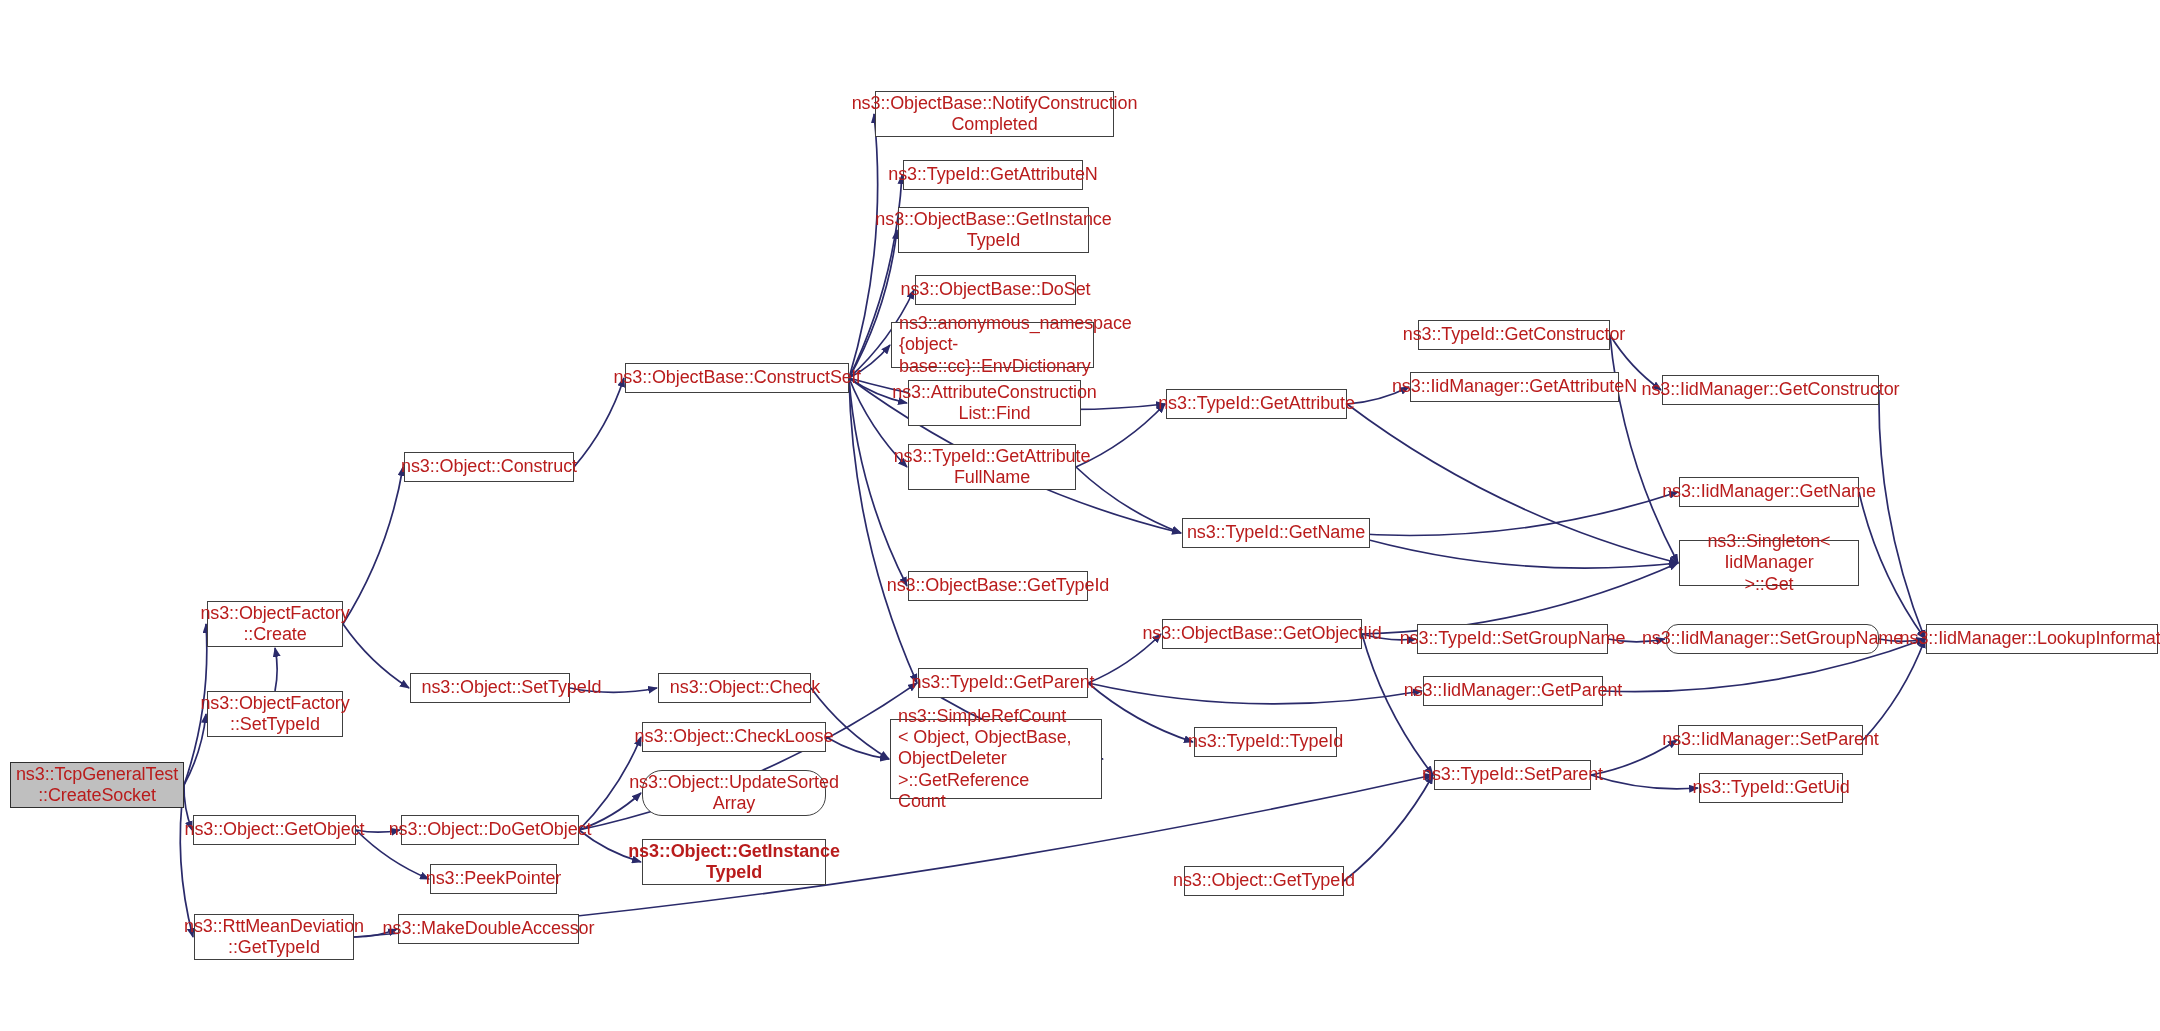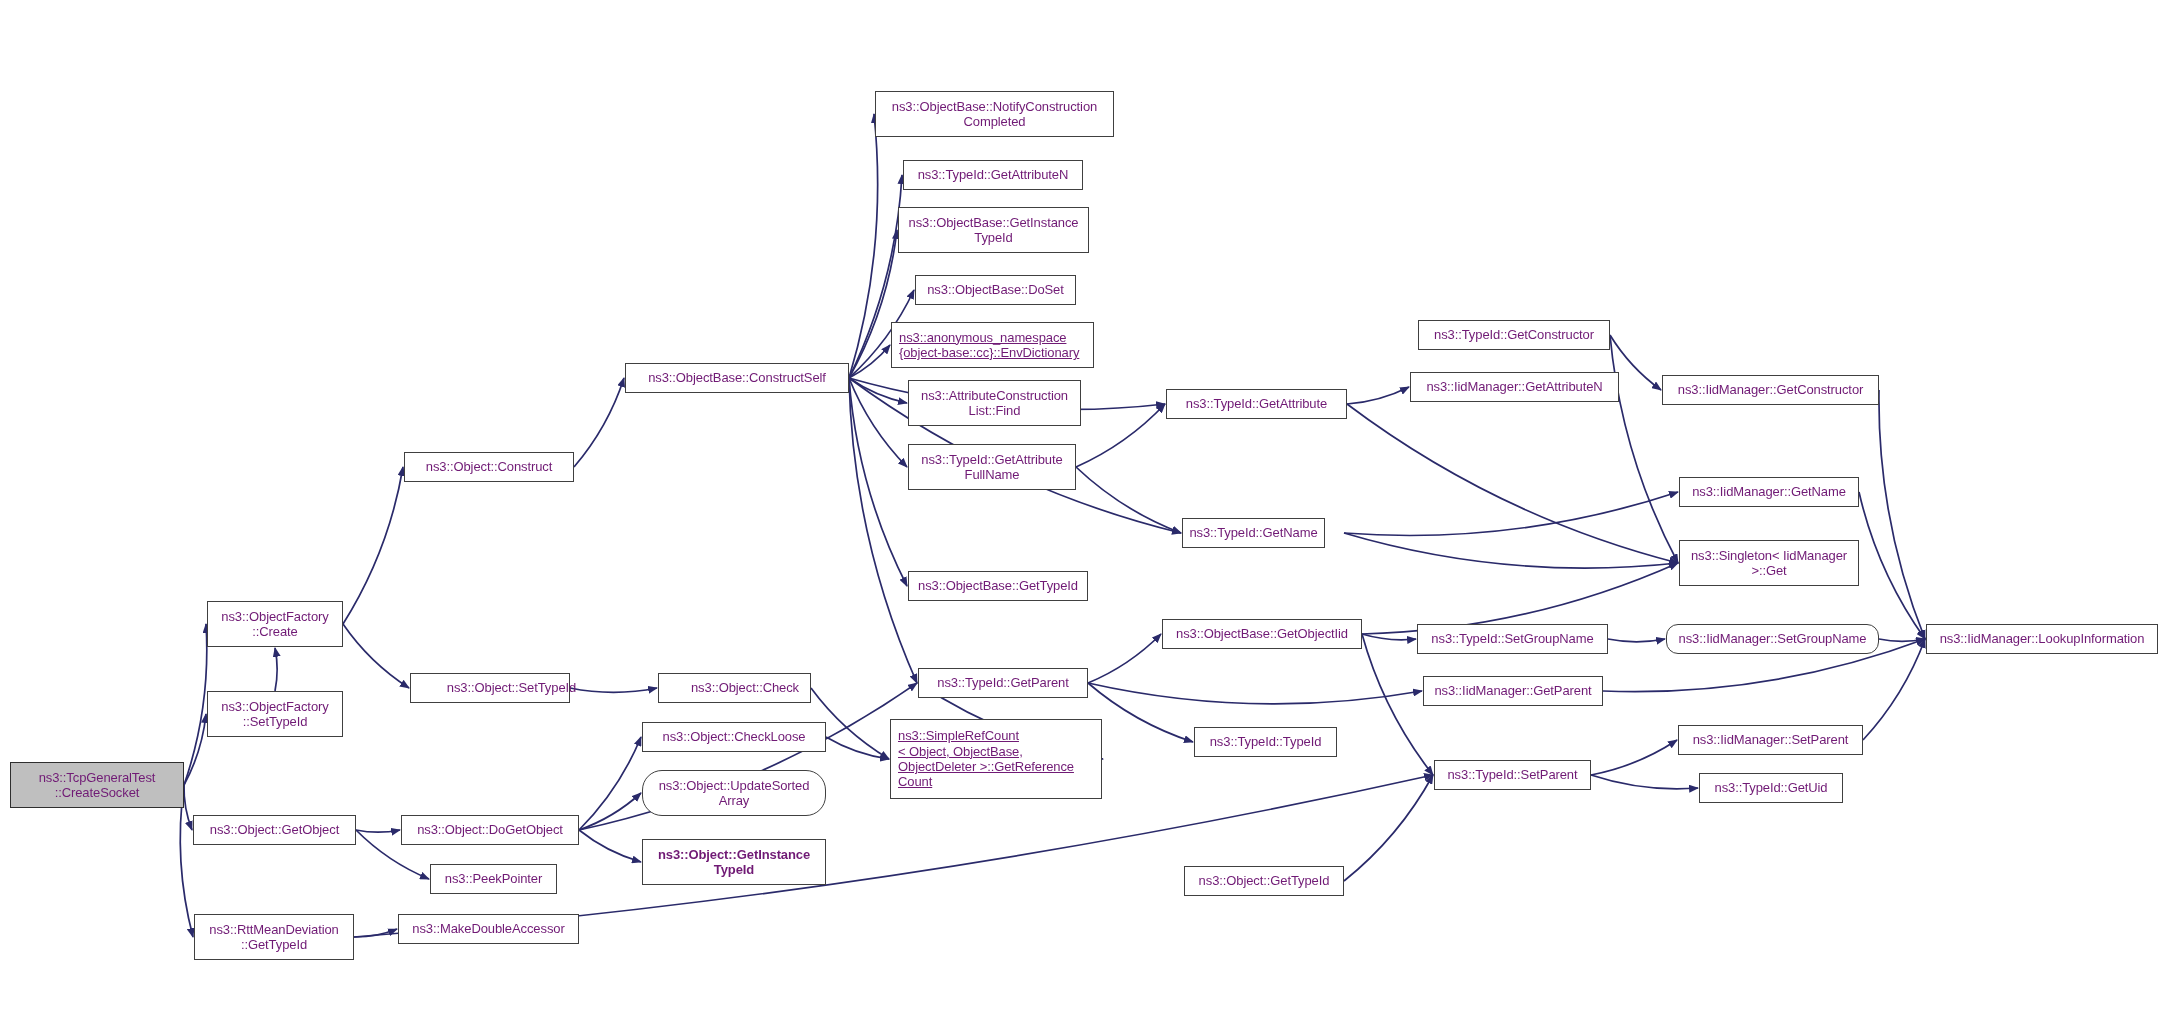--- a/index.html
+++ b/index.html
@@ -22,40 +22,39 @@
     top: 0;
     width: 2160px;
     height: 1031px;
     pointer-events: none;
   }
   .node {
     position: absolute;
     box-sizing: border-box;
     border: 1.6px solid #404040;
     background: #ffffff;
-    color: #701a75;
-    font-size: 13px;
+    color: #b91c1c;
+    font-size: 18px;
     line-height: 1.18;
     display: flex;
     align-items: center;
     justify-content: center;
     text-align: center;
     white-space: pre-line;
     letter-spacing: -0.1px;
     padding: 1px 4px;
   }
   .node.root {
     background: #bfbfbf;
     border-color: #2e2e2e;
   }
   .node.lefty {
     text-align: left;
     justify-content: flex-start;
     padding-left: 7px;
-    text-decoration: underline;
   }
 </style>
 </head>
 <body>
 
 <div id="graph-root">
   <svg id="edge-layer" viewBox="0 0 2160 1031" xmlns="http://www.w3.org/2000/svg">
     <defs>
       <marker id="ah" markerWidth="10" markerHeight="8" refX="9" refY="4" orient="auto" markerUnits="userSpaceOnUse">
         <path d="M0,0 L10,4 L0,8 z" fill="#2a2a6a"></path>
@@ -151,21 +150,21 @@
       <div class="node" style="left: 908px; top: 380px; width: 173px; height: 46px;">ns3::AttributeConstruction
 List::Find</div>
       <div class="node" style="left: 908px; top: 444px; width: 168px; height: 46px;">ns3::TypeId::GetAttribute
 FullName</div>
       <div class="node" style="left: 908px; top: 571px; width: 180px; height: 30px;">ns3::ObjectBase::GetTypeId</div>
       <div class="node lefty" style="left: 890px; top: 719px; width: 212px; height: 80px;">ns3::SimpleRefCount
 &lt; Object, ObjectBase,
  ObjectDeleter &gt;::GetReference
 Count</div>
       <div class="node" style="left: 1166px; top: 389px; width: 181px; height: 30px;">ns3::TypeId::GetAttribute</div>
-      <div class="node" style="left: 1182px; top: 518px; width: 143px; height: 30px;">ns3::TypeId::GetName</div>
+      <div class="node" style="left: 1182px; top: 518px; width: 188px; height: 30px;">ns3::TypeId::GetName</div>
       <div class="node" style="left: 1162px; top: 619px; width: 200px; height: 30px;">ns3::ObjectBase::GetObjectIid</div>
       <div class="node" style="left: 918px; top: 668px; width: 170px; height: 30px;">ns3::TypeId::GetParent</div>
       <div class="node" style="left: 1194px; top: 727px; width: 143px; height: 30px;">ns3::TypeId::TypeId</div>
       <div class="node" style="left: 1184px; top: 866px; width: 160px; height: 30px;">ns3::Object::GetTypeId</div>
       <div class="node" style="left: 1418px; top: 320px; width: 192px; height: 30px;">ns3::TypeId::GetConstructor</div>
       <div class="node" style="left: 1410px; top: 372px; width: 209px; height: 30px;">ns3::IidManager::GetAttributeN</div>
       <div class="node" style="left: 1417px; top: 624px; width: 191px; height: 30px;">ns3::TypeId::SetGroupName</div>
       <div class="node" style="left: 1423px; top: 676px; width: 180px; height: 30px;">ns3::IidManager::GetParent</div>
       <div class="node" style="left: 1434px; top: 760px; width: 157px; height: 30px;">ns3::TypeId::SetParent</div>
       <div class="node" style="left: 1662px; top: 375px; width: 217px; height: 30px;">ns3::IidManager::GetConstructor</div>

